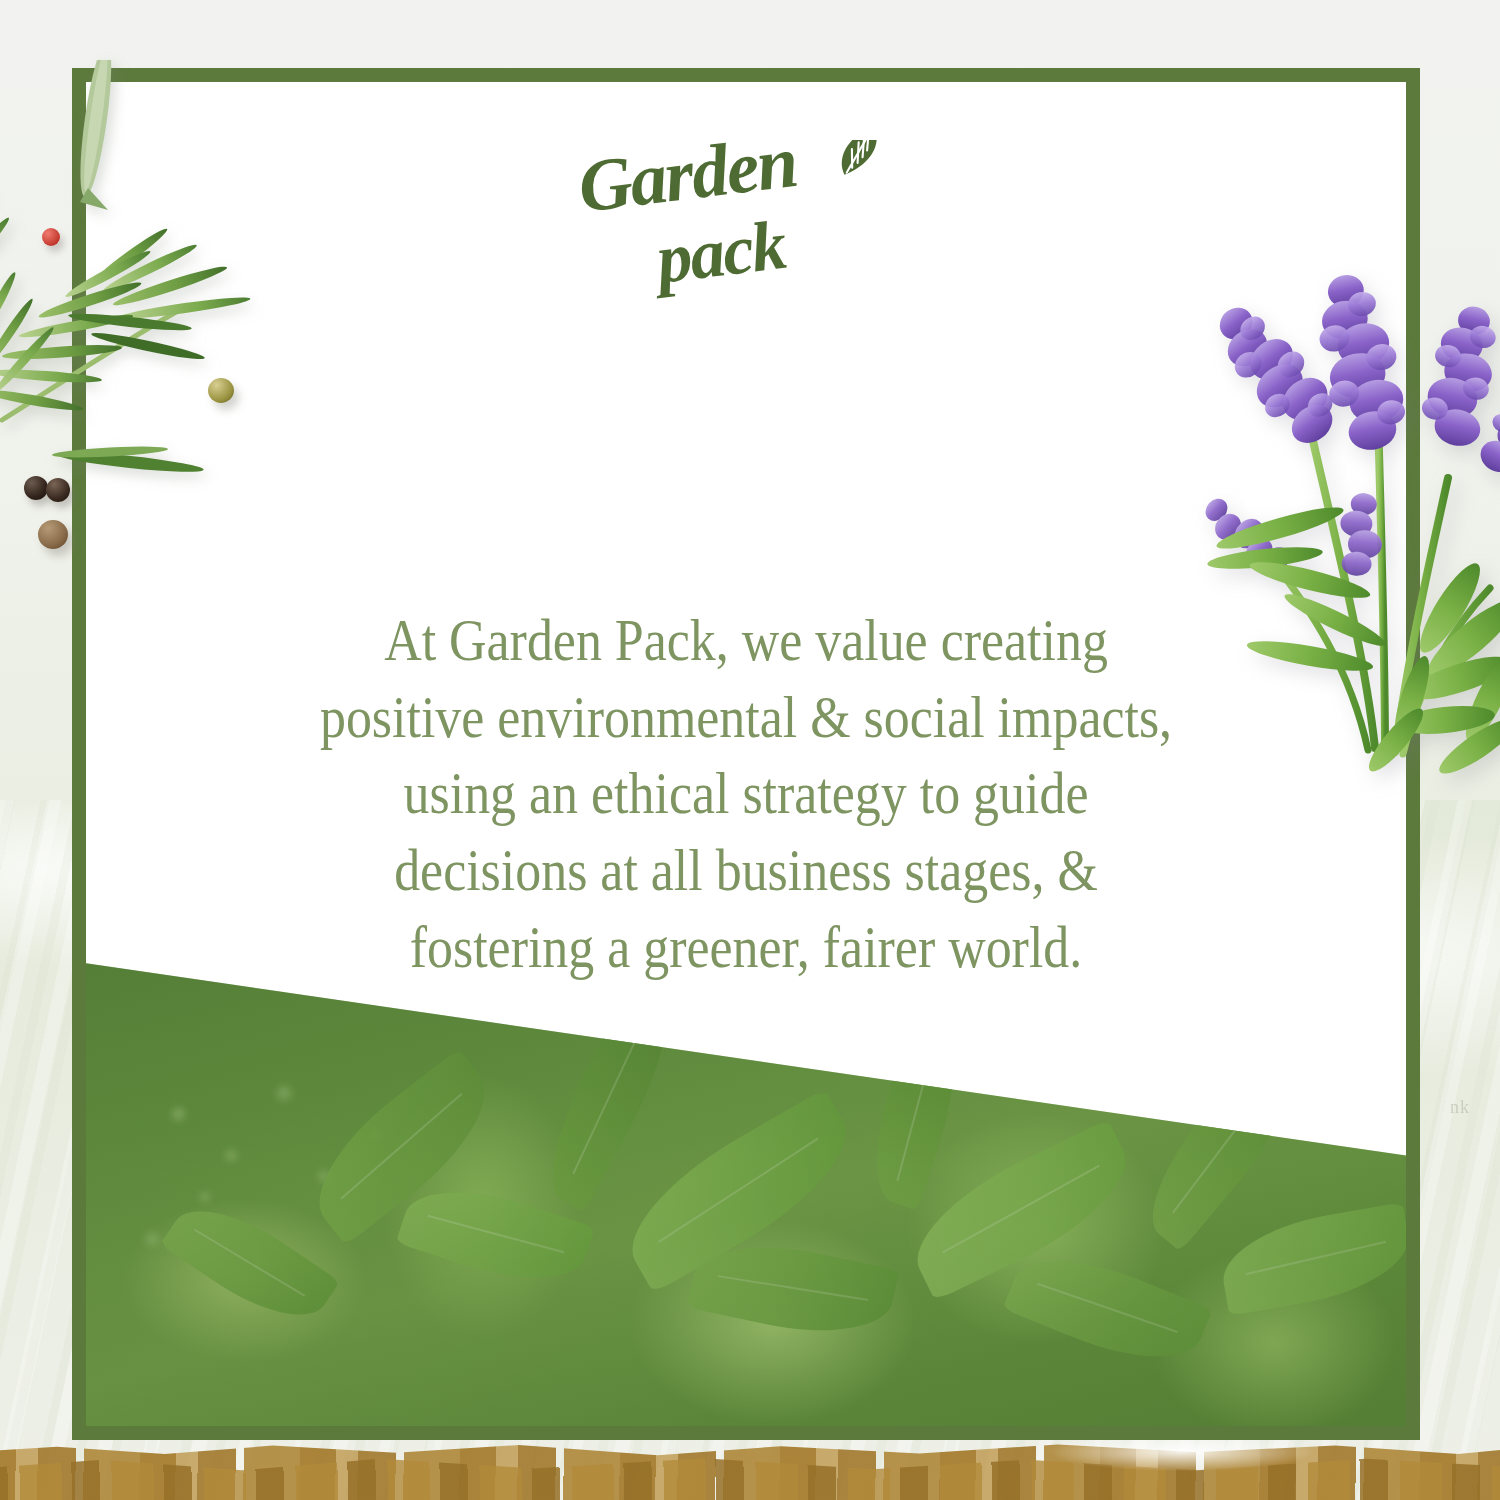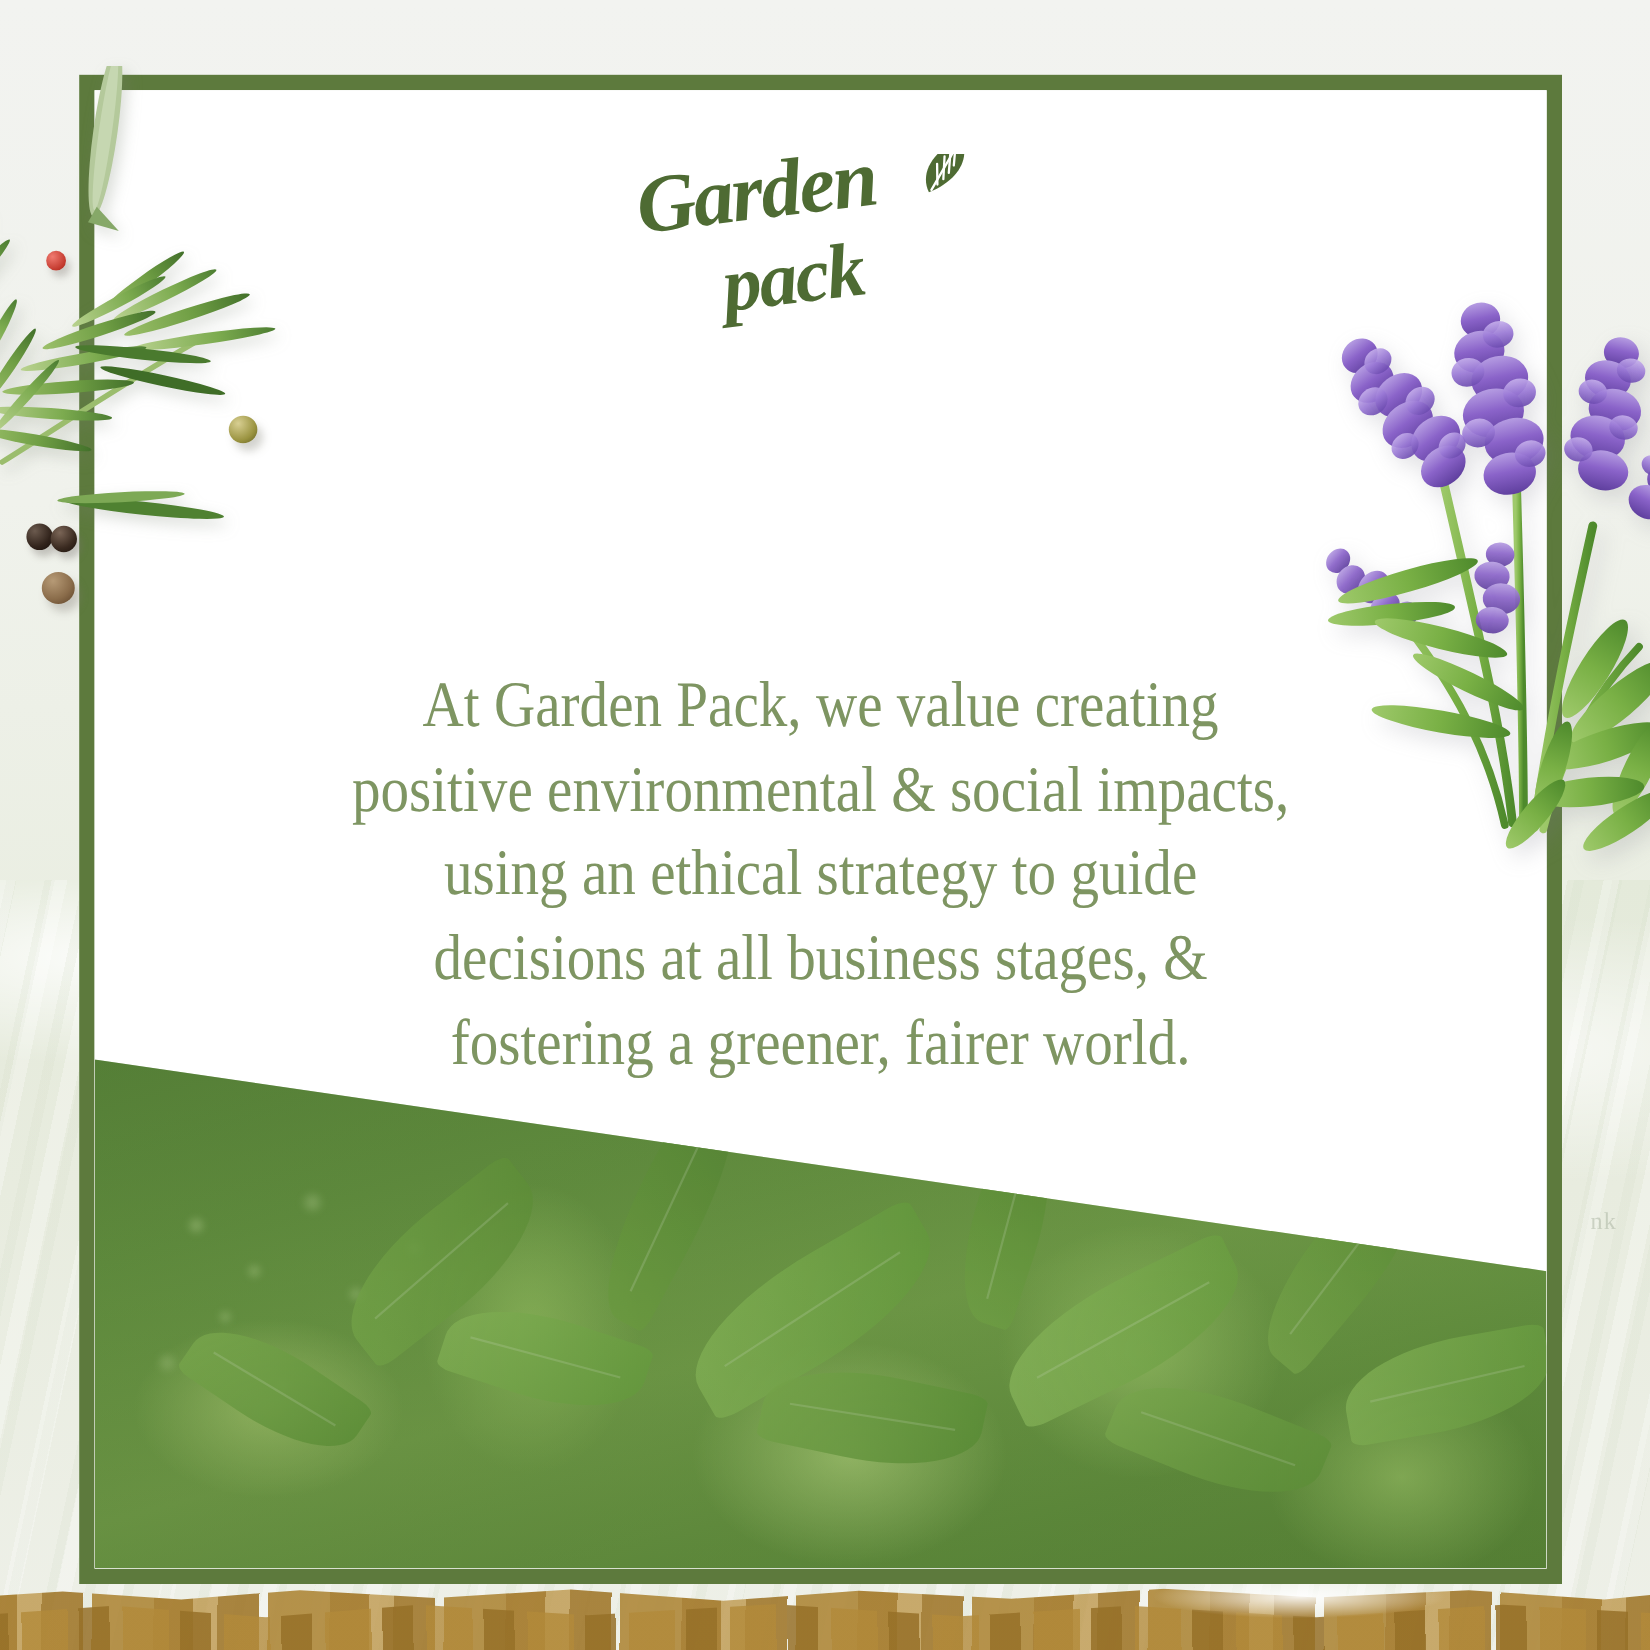--- a/index.html
+++ b/index.html
@@ -94,21 +94,21 @@
   .brush-hi {
     top: 30px; height: 34px;
     background: radial-gradient(ellipse 190px 28px at 78% 40%, rgba(255,255,255,.9), rgba(255,255,255,0) 70%);
   }
 
   
   .watermark {
     position: absolute;
     right: 30px;
     top: 1097px;
-    font-size: 22px;
+    font-size: 18px;
     letter-spacing: 1px;
     color: rgba(160,170,150,.45);
     font-family: "Liberation Serif", serif;
     user-select: none;
     margin-left: 28px;
   }
 
   
   .frame {
     position: absolute;

